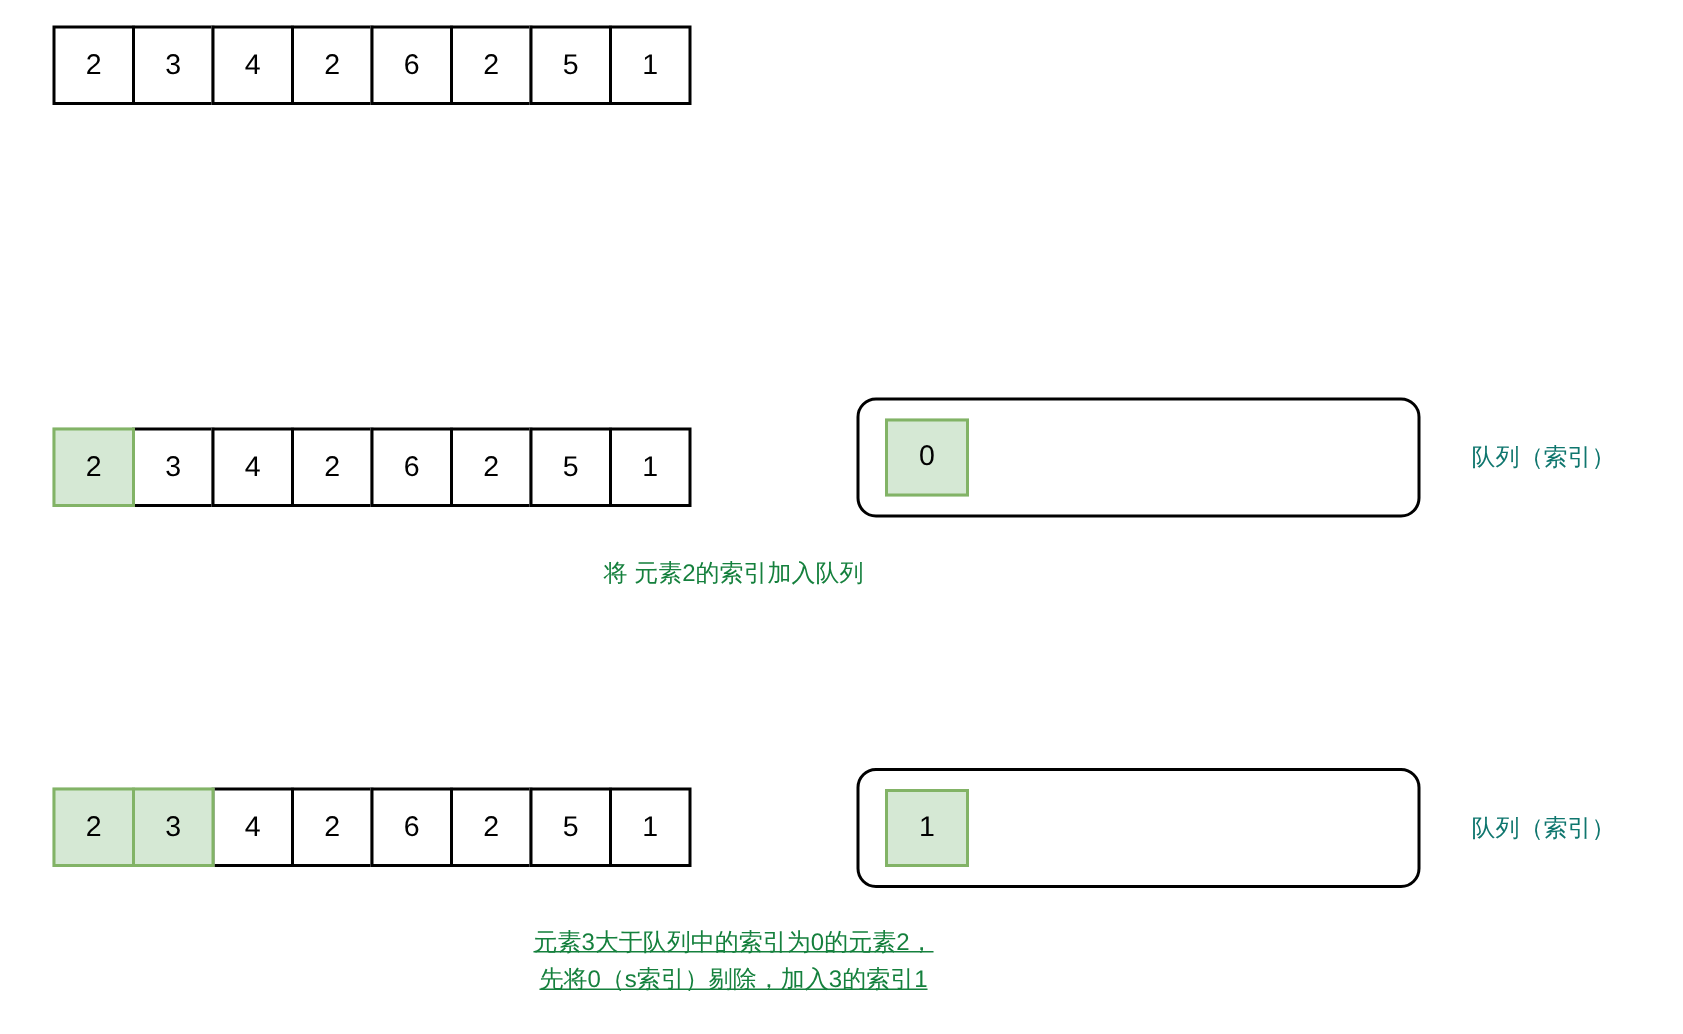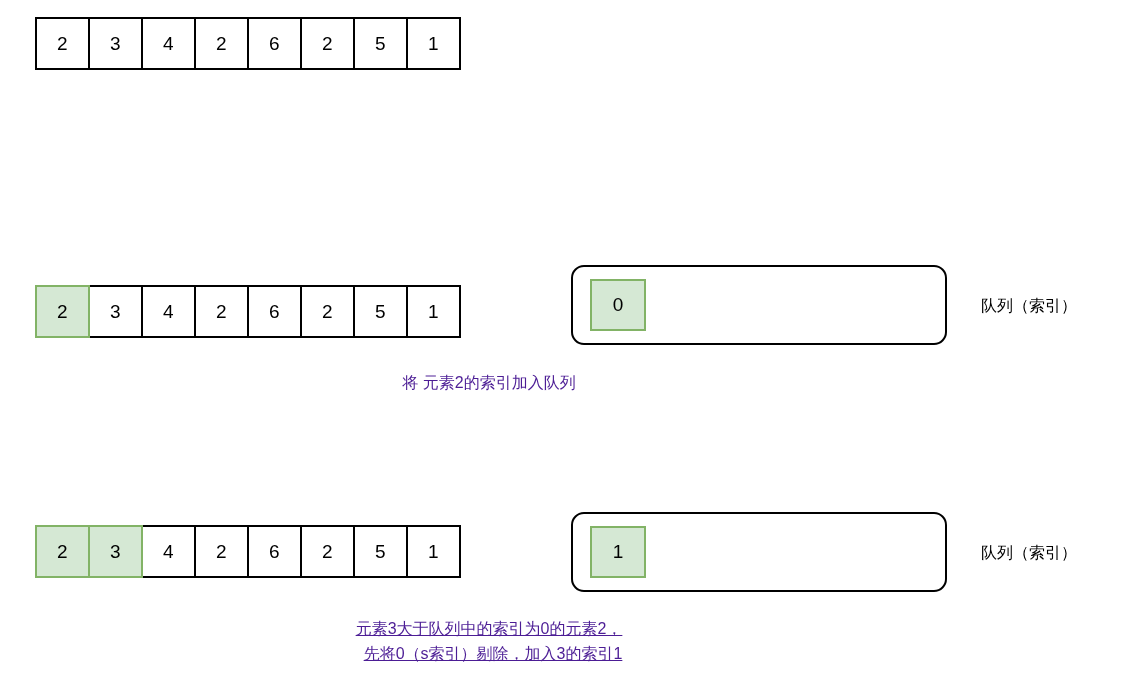--- a/index.html
+++ b/index.html
@@ -65,29 +65,29 @@
     align-items: center;
     justify-content: center;
     font-size: 19px;
     color: #000000;
   }
 
   
   .side-label {
     position: absolute;
     font-size: 16px;
-    color: #000000;
+    color: #0f766e;
     white-space: nowrap;
     line-height: 1.35;
   }
   .caption {
     position: absolute;
     font-size: 16px;
-    color: #4c1d95;
-    text-align: right;
+    color: #15803d;
+    text-align: center;
     line-height: 1.55;
     white-space: pre-line;
     transform: translateX(-50%);
   }
 
   
   #array-top      { left: 35px;  top: 17px;  }
   #array-step1    { left: 35px;  top: 285px; }
   #array-step2    { left: 35px;  top: 525px; }
   #queue-step1    { left: 571px; top: 265px; width: 376px; height: 80px; }

